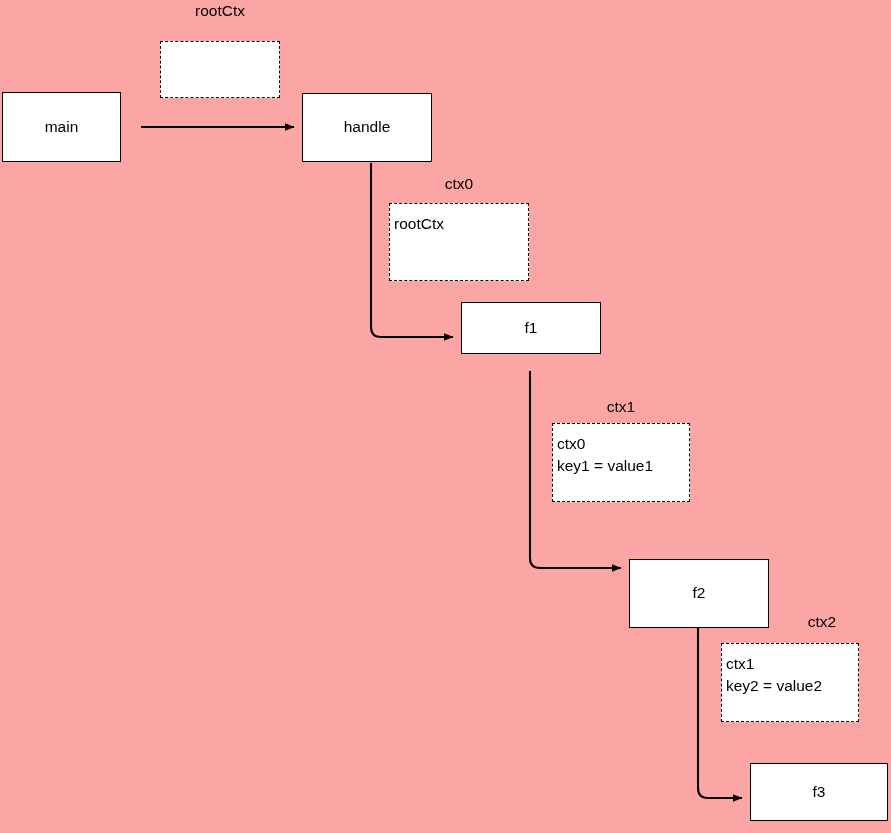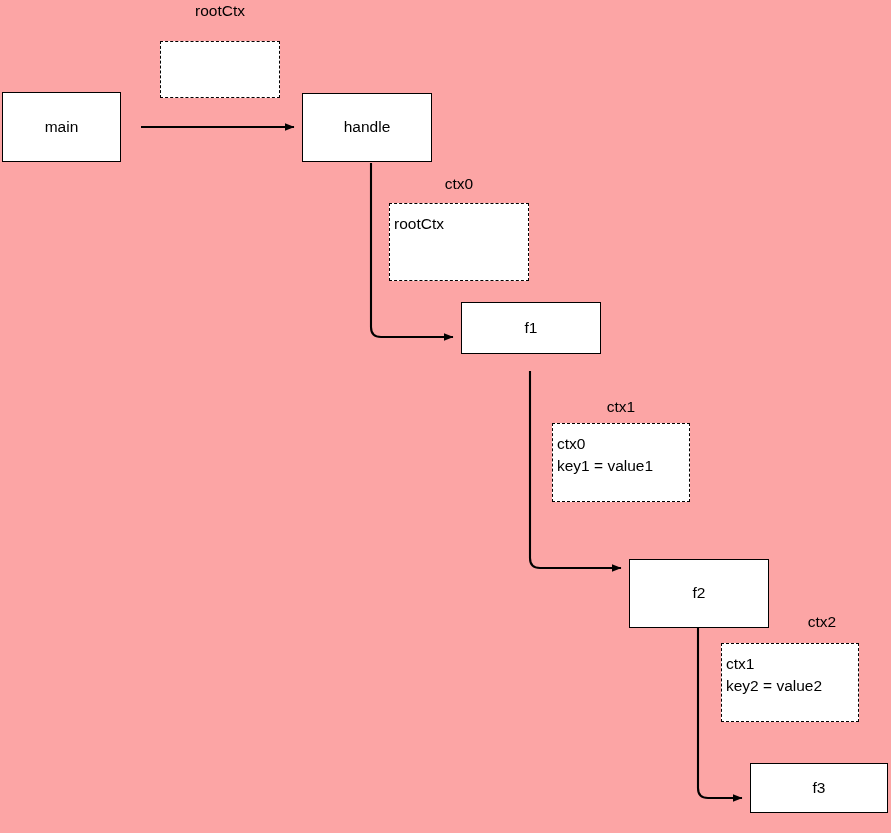--- a/index.html
+++ b/index.html
@@ -99,18 +99,18 @@
       </div>
       <div class="node" style="left: 302px; top: 93px; width: 130px; height: 69px;">
         <span>handle</span>
       </div>
       <div class="node" style="left: 461px; top: 302px; width: 140px; height: 52px;">
         <span>f1</span>
       </div>
       <div class="node" style="left: 629px; top: 533px; width: 140px; height: 69px; margin-top: 26px;">
         <span>f2</span>
       </div>
-      <div class="node" style="left: 750px; top: 763px; width: 138px; height: 50px;">
+      <div class="node" style="left: 750px; top: 763px; width: 138px; height: 58px;">
         <span>f3</span>
       </div>
     </div>
 
 </div>
 
 </body></html>

